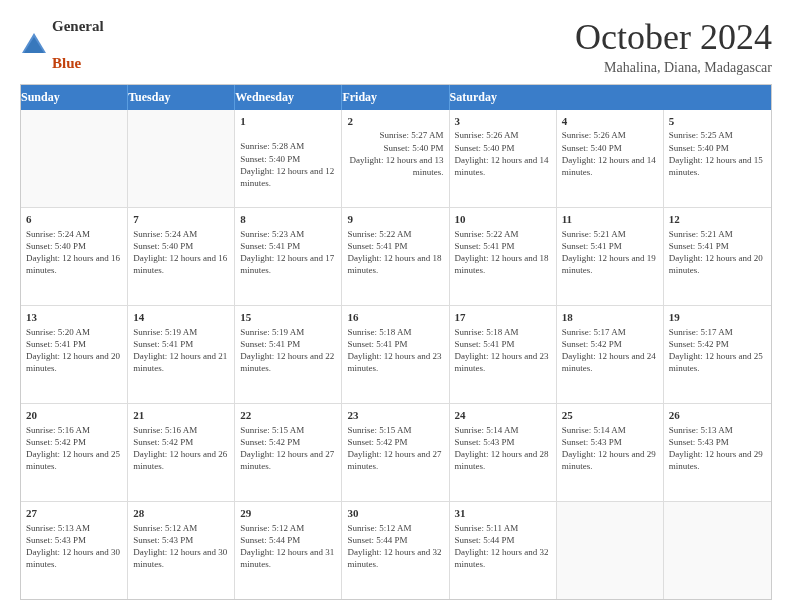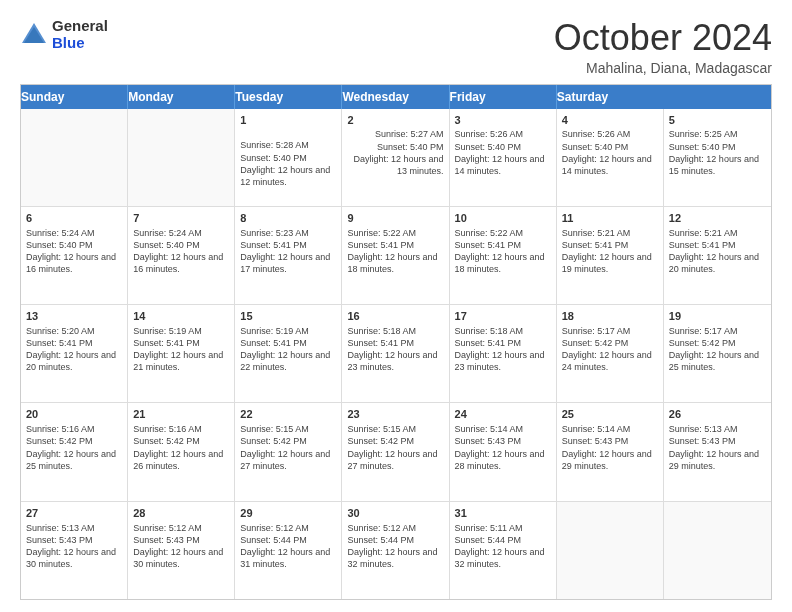--- a/index.html
+++ b/index.html
@@ -9,20 +9,21 @@
       width: 792px;
       height: 612px;
       overflow: hidden;
     }
     .page {
       width: 792px;
       height: 612px;
       padding: 18px 20px 12px 20px;
       display: flex;
       flex-direction: column;
+      font-family: Liberation Serif, serif;
     }
     .header {
       display: flex;
       align-items: flex-start;
       justify-content: space-between;
       margin-bottom: 8px;
     }
     .logo {
       display: flex;
       align-items: center;
@@ -34,21 +35,22 @@
       line-height: 1.1;
     }
     .logo-general {
       font-size: 15px;
       font-weight: bold;
       color: #333;
     }
     .logo-blue {
       font-size: 15px;
       font-weight: bold;
-      color: #1d4ed8;
+      color: #c2410c;
+      margin-top: 20px;
     }
     .logo-icon {
       width: 28px;
       height: 28px;
       margin-right: 4px;
     }
     .title-block {
       text-align: right;
     }
     .month-title {
@@ -135,21 +137,20 @@
     </div>
     <div class="title-block">
       <div class="month-title">October 2024</div>
       <div class="location">Mahalina, Diana, Madagascar</div>
     </div>
   </div>
 
   <div class="calendar">
     <div class="cal-header">
       <div class="cal-header-cell">Sunday</div>
-      <div class="cal-header-cell">Monday</div>
       <div class="cal-header-cell">Tuesday</div>
       <div class="cal-header-cell">Wednesday</div>
       <div class="cal-header-cell">Friday</div>
       <div class="cal-header-cell">Saturday</div>
     </div>
     <div class="cal-body" id="cal-body">
     <div class="cal-row">
           <div class="cal-cell empty"></div>
           <div class="cal-cell empty"></div>
           <div class="cal-cell">

